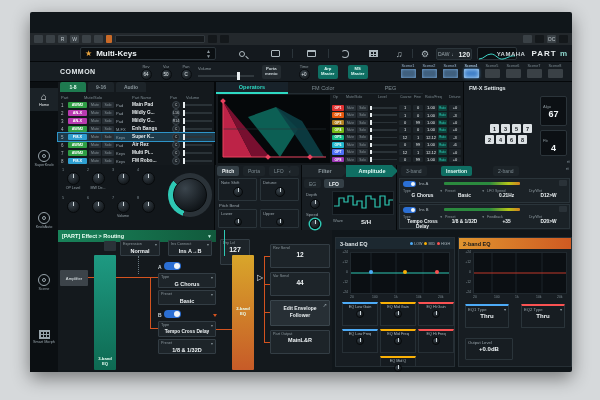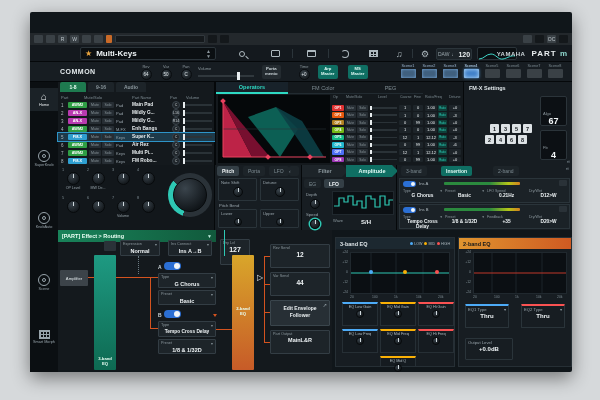--- a/index.html
+++ b/index.html
@@ -150,21 +150,21 @@
   .orow .nv{position:absolute;top:1px;height:5.5px;background:#1d2429;border-radius:1px;color:#e8edef;
             font-size:4px;display:flex;align-items:center;justify-content:center;}
   .orow .rc{position:absolute;left:106px;top:1px;width:9px;height:5.5px;background:#0e3f39;border-radius:1px;
             color:#2ed9c3;font-size:2.8px;display:flex;align-items:center;justify-content:center;}
   
   #fmx{left:434px;top:70px;width:108px;height:83px;background:#171d22;}
   #fmx .t{position:absolute;left:5px;top:3px;font-size:5.5px;font-weight:bold;color:#dfe6e9;}
   .alg{position:absolute;display:flex;gap:2px;}
   .alg span{width:9px;height:9px;background:#dde2e5;color:#14191d;font-size:5.5px;font-weight:bold;border-radius:1px;
             display:flex;align-items:center;justify-content:center;}
-  .fbox{position:absolute;background:#0c1014;border:1px solid #2b343a;border-radius:2px;padding:14px 2px;}
+  .fbox{position:absolute;background:#0c1014;border:1px solid #2b343a;border-radius:2px;padding:7px 2px;}
   .fbox .l{font-size:4px;color:#8b979d;}
   .fbox .v{font-size:9px;font-weight:bold;color:#f2f6f8;text-align:center;}
   .collapse{position:absolute;color:#7d8b92;font-size:6px;}
   
   .panel{background:#171d22;}
   .stab{position:absolute;top:1px;height:10px;padding:0 5px;display:flex;align-items:center;font-size:5px;
         color:#7d8b92;background:#1d2429;border-radius:2px;}
   .stab.active{background:#343f46;color:#eef3f5;font-weight:bold;}
   .lbox{position:absolute;border:1px solid #2a343a;border-radius:1px;}
   .lbox .l{font-size:4.2px;color:#97a3aa;padding:1px 2px;}

